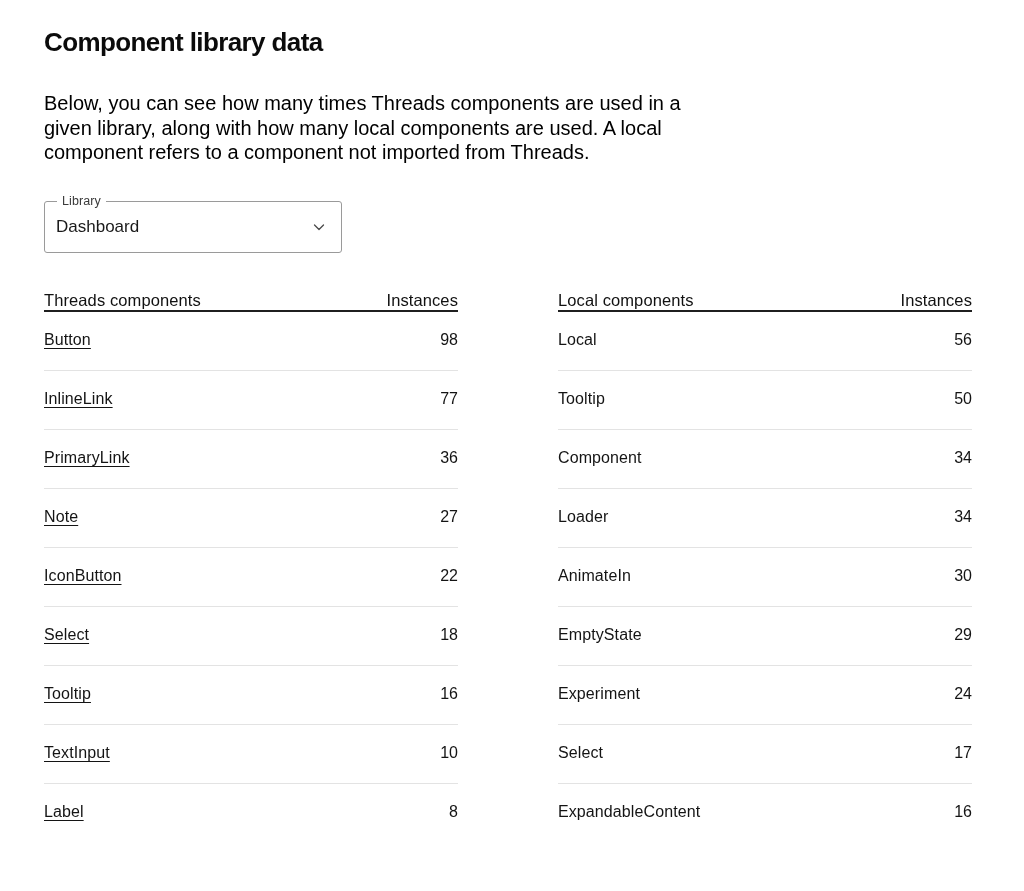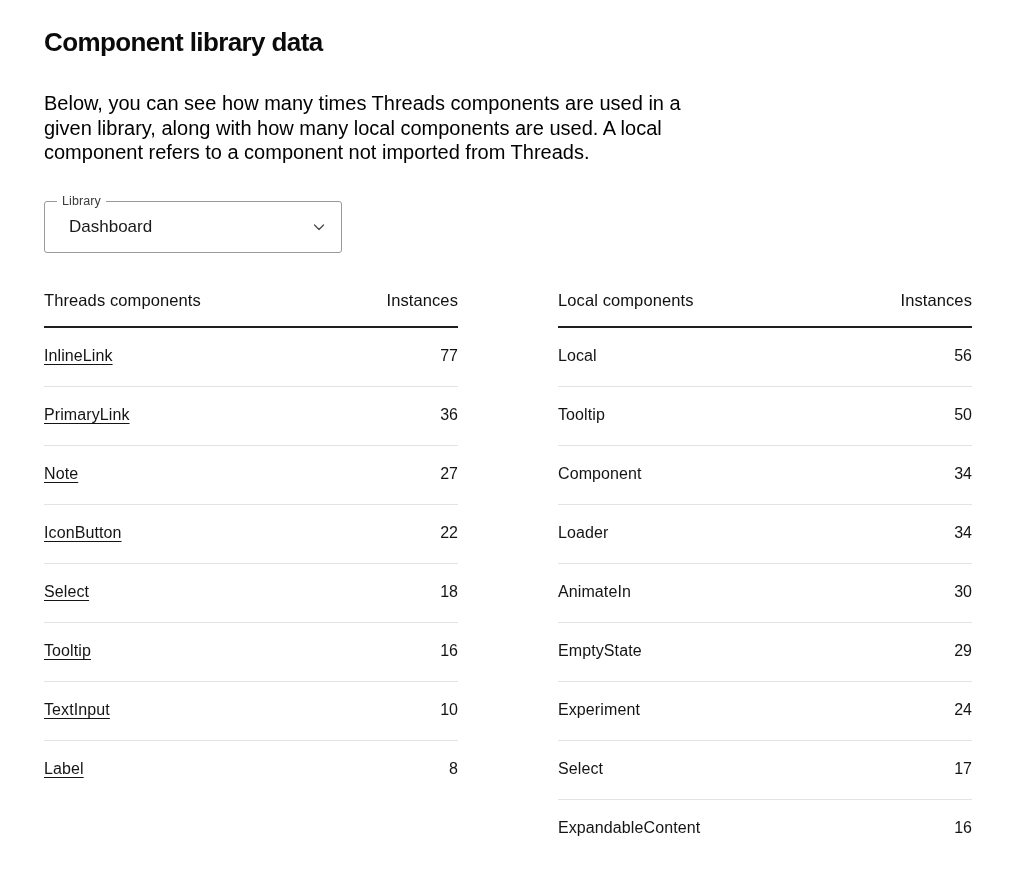--- a/index.html
+++ b/index.html
@@ -41,21 +41,21 @@
     width: 298px;
   }
   .select-field {
     position: relative;
     border: 1px solid #9a9a9a;
     border-radius: 3px;
     height: 52px;
     box-sizing: border-box;
     display: flex;
     align-items: center;
-    padding: 0 14px 0 24px;
+    padding: 0 14px 0 11px;
     background: #fff;
     cursor: pointer;
   }
   .select-legend {
     position: absolute;
     top: -8px;
     left: 12px;
     background: #fff;
     padding: 0 5px;
     font-size: 12.5px;
@@ -81,21 +81,20 @@
     gap: 100px;
   }
   .table {
     width: 414px;
     flex: none;
   }
   .t-head {
     display: flex;
     align-items: baseline;
     justify-content: space-between;
-    padding-bottom: 16px;
     border-bottom: 2px solid #1f1f1f;
   }
   .t-head-label {
     font-size: 16.5px;
     color: #111111;
     letter-spacing: 0.1px;
   }
   .t-row {
     display: flex;
     align-items: baseline;
@@ -150,20 +149,24 @@
 
   <div class="tables">
 
     <div class="table">
       <div class="t-head">
         <span class="t-head-label">Threads components</span>
         <span class="t-head-label">Instances</span>
       </div>
       <div>
         <div class="t-row">
+          <span class="t-name link">Button</span>
+          <span class="t-value">98</span>
+        </div>
+        <div class="t-row">
           <span class="t-name link">InlineLink</span>
           <span class="t-value">77</span>
         </div>
         <div class="t-row">
           <span class="t-name link">PrimaryLink</span>
           <span class="t-value">36</span>
         </div>
         <div class="t-row">
           <span class="t-name link">Note</span>
           <span class="t-value">27</span>

